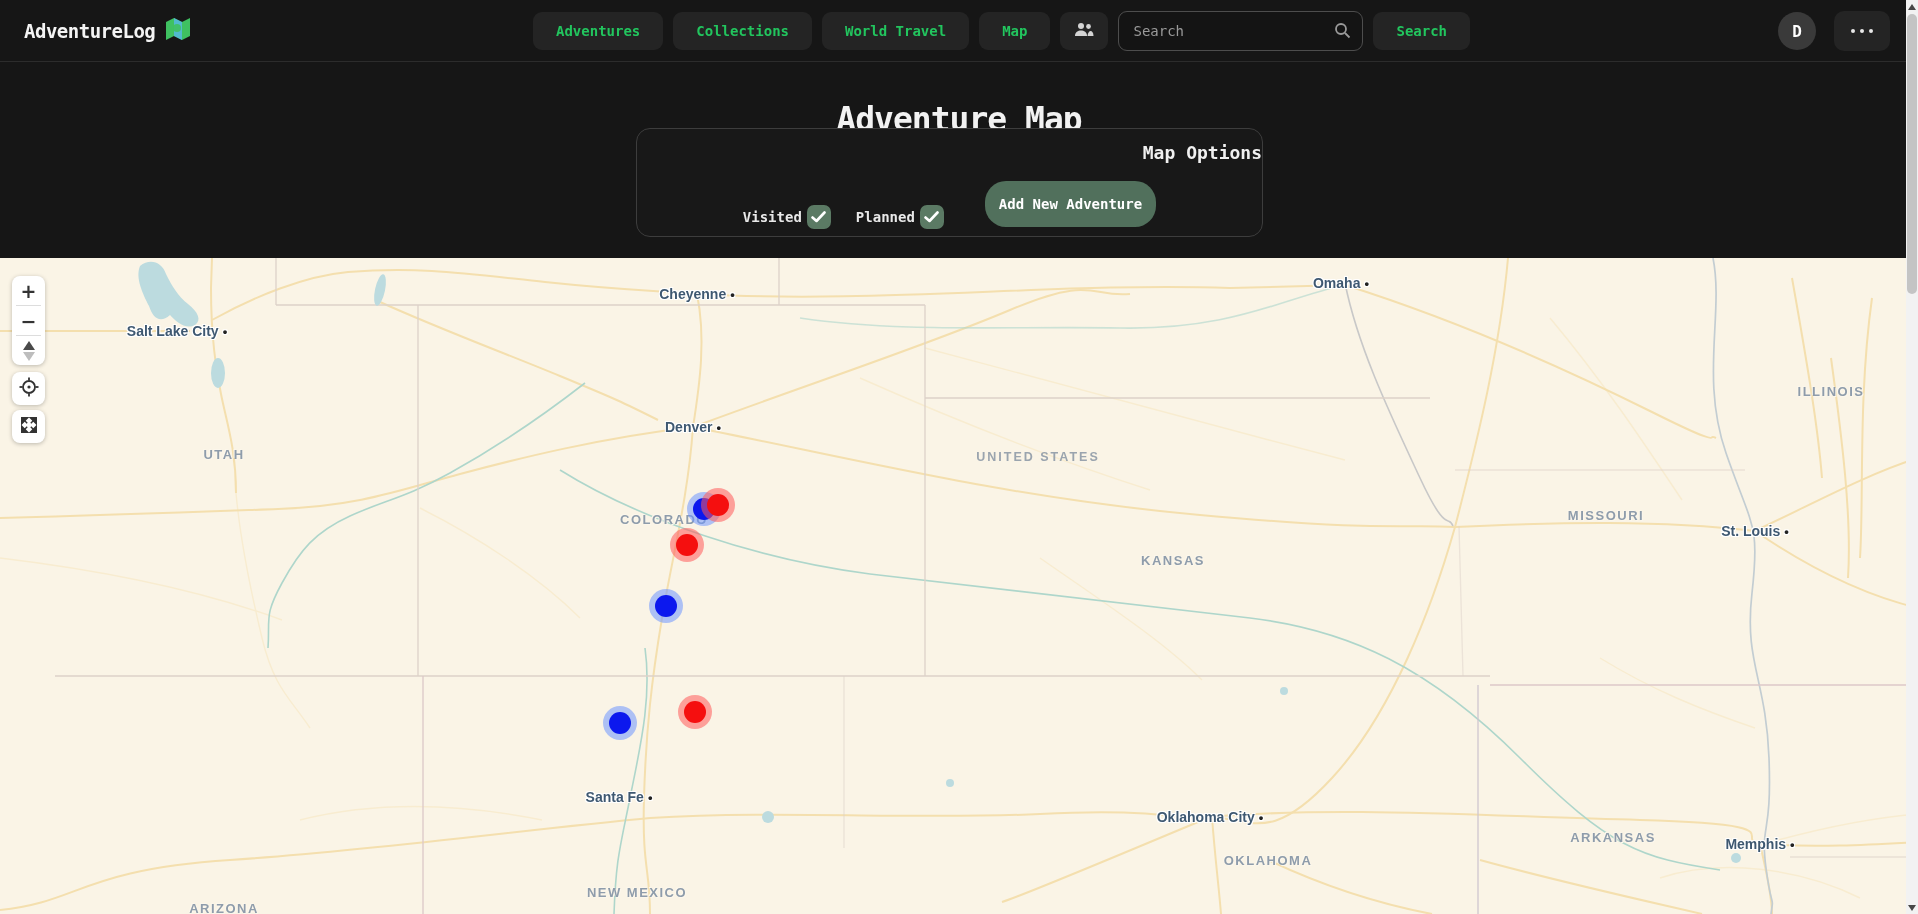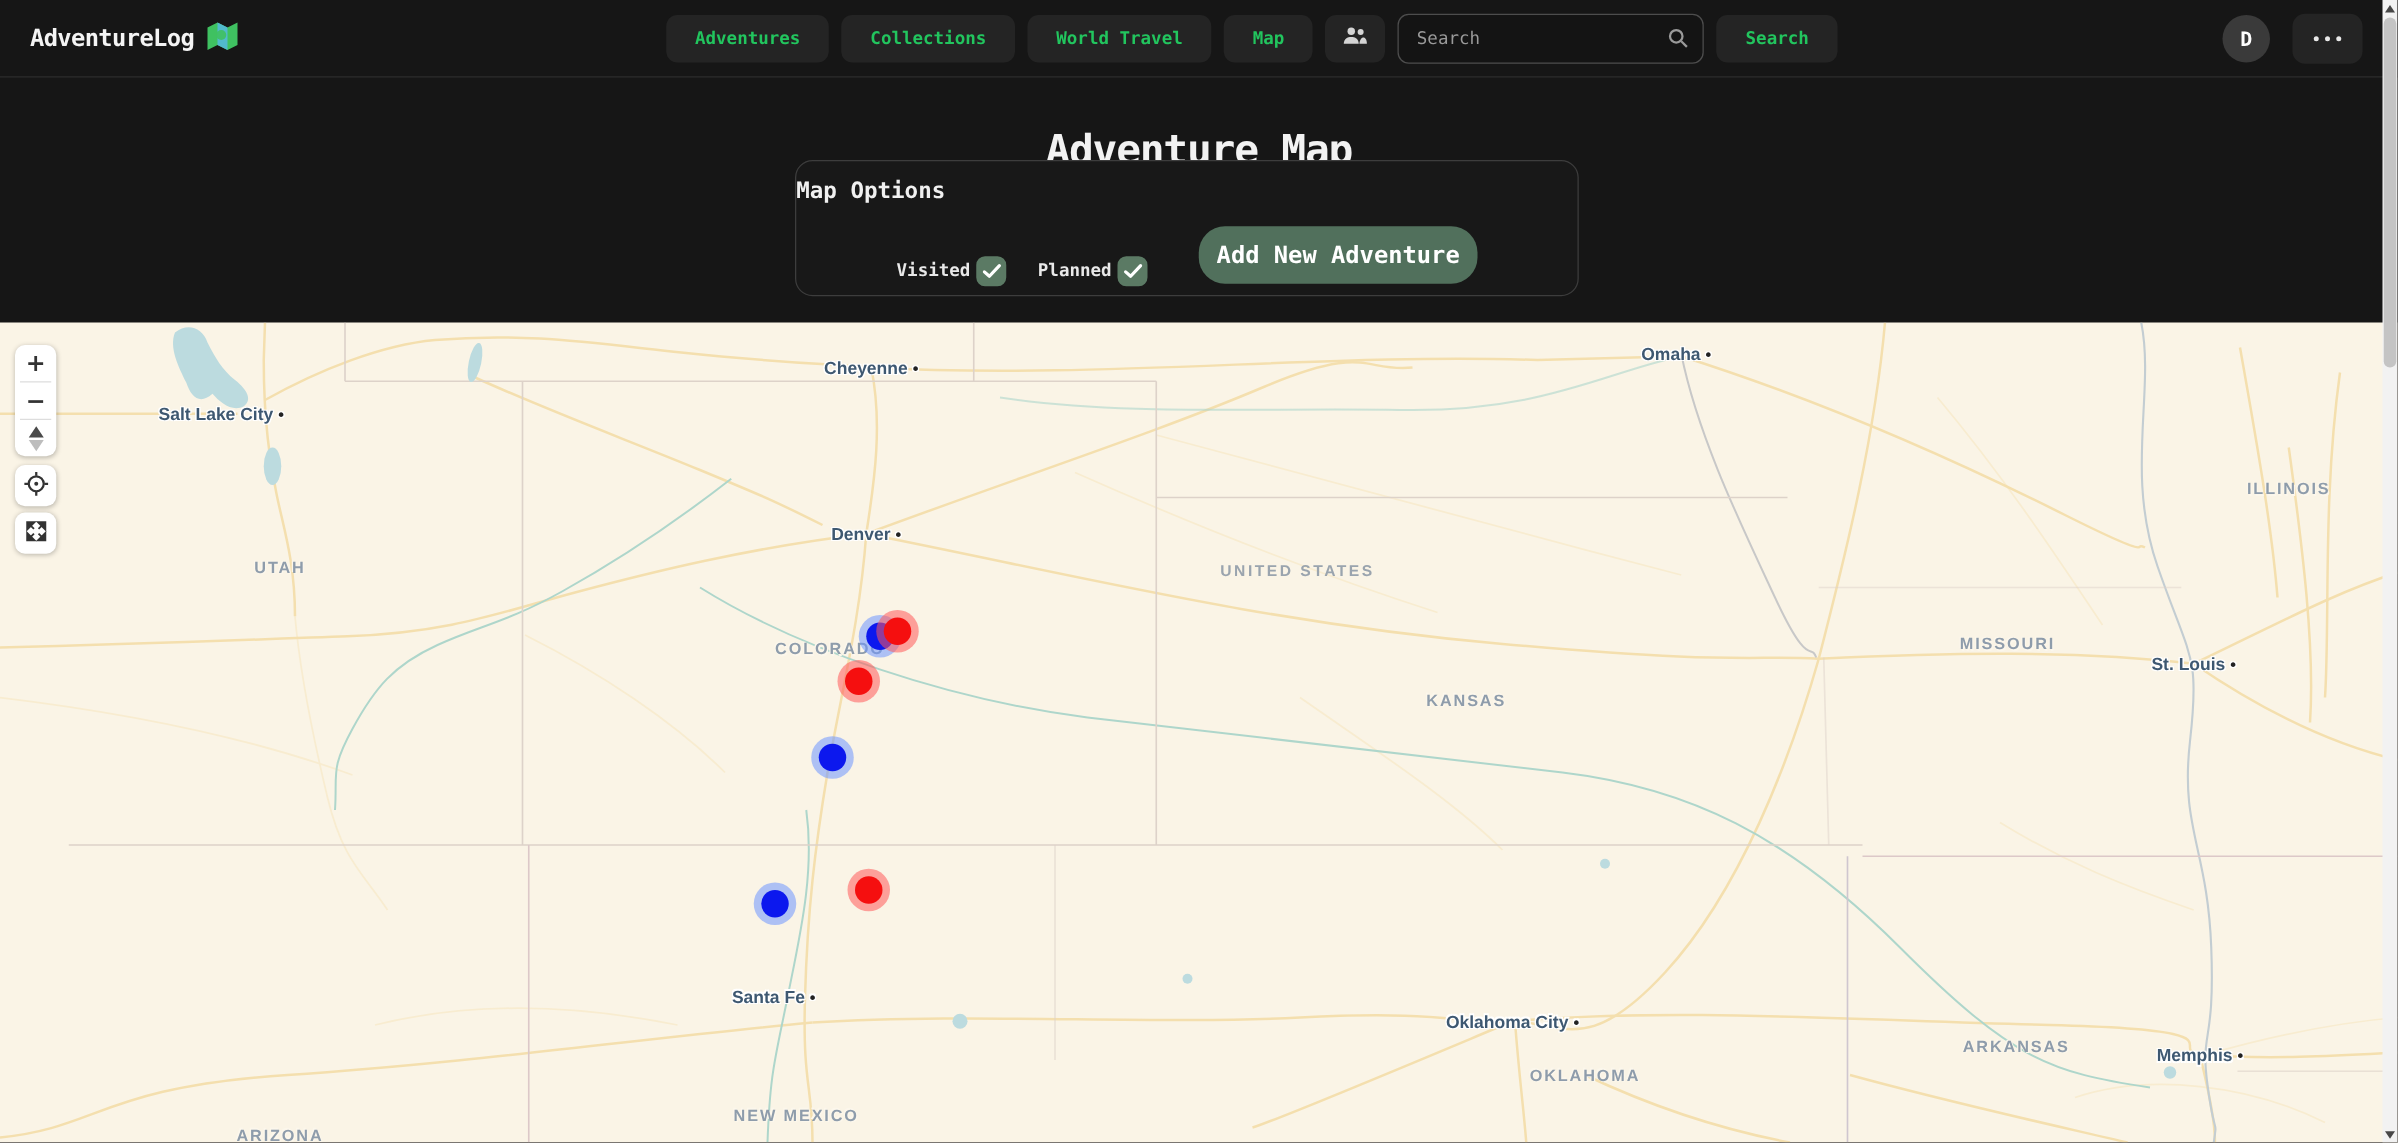--- a/index.html
+++ b/index.html
@@ -30,34 +30,34 @@
   .dots-btn{background:#242424;border:none;border-radius:10px;width:56px;height:40px;
             display:flex;align-items:center;justify-content:center;gap:5px;cursor:pointer;}
   .dots-btn i{width:4px;height:4px;border-radius:50%;background:#e8e8e8;display:block;}
 
   
   .page-title{position:absolute;left:0;top:78px;width:1918px;text-align:center;
               color:#f2f2f2;font-size:33px;font-weight:bold;letter-spacing:-1px;}
   .options-card{position:absolute;left:636px;top:128px;width:627px;height:109px;
                 box-sizing:border-box;border:1px solid #3d3d3d;border-radius:14px;
                 background:#181818;}
-  .options-title{text-align:left;margin-top:13px;color:#f0f0f0;font-size:18px;font-weight:bold;}
+  .options-title{text-align:right;margin-top:13px;color:#f0f0f0;font-size:18px;font-weight:bold;}
   .options-row{display:flex;align-items:center;justify-content:center;margin-top:16px;gap:0;}
   .cb-group{display:flex;align-items:center;gap:5px;margin-top:26px;}
   .cb-label{color:#e9e9e9;font-size:14px;font-weight:bold;}
   .cb-gap{width:25px;}
   .sv-label{font-size:15px;margin-right:9px;}
   .checkbox{width:24px;height:24px;border-radius:7px;border:2px solid #4f4f4f;
             box-sizing:border-box;background:transparent;display:flex;align-items:center;
             justify-content:center;cursor:pointer;}
   .checkbox.checked{background:#5b7a64;border-color:#5b7a64;}
   .checkbox svg{display:none;}
   .checkbox.checked svg{display:block;}
   .add-btn{margin-left:16px;background:#51705c;color:#fff;border:none;border-radius:21px;
-           height:46px;padding:0 14px;font-family:inherit;font-size:19px;font-weight:bold;
+           height:46px;padding:0 14px;font-family:inherit;font-size:14px;font-weight:bold;
            cursor:pointer;white-space:nowrap;}
 
   
   .map{position:absolute;left:0;top:258px;width:1918px;height:656px;background:#faf4e6;
        overflow:hidden;font-family:"Liberation Sans",sans-serif;cursor:grab;}
   .map svg.art{position:absolute;left:0;top:0;}
   .city-label{position:absolute;transform:translate(-50%,-50%);display:flex;align-items:center;
               gap:4px;color:#3e5871;font-size:14px;font-weight:bold;white-space:nowrap;
               text-shadow:-1px -1px 0 #fff,1px -1px 0 #fff,-1px 1px 0 #fff,1px 1px 0 #fff;}
   .city-label .dot{color:#222;font-size:13px;}

